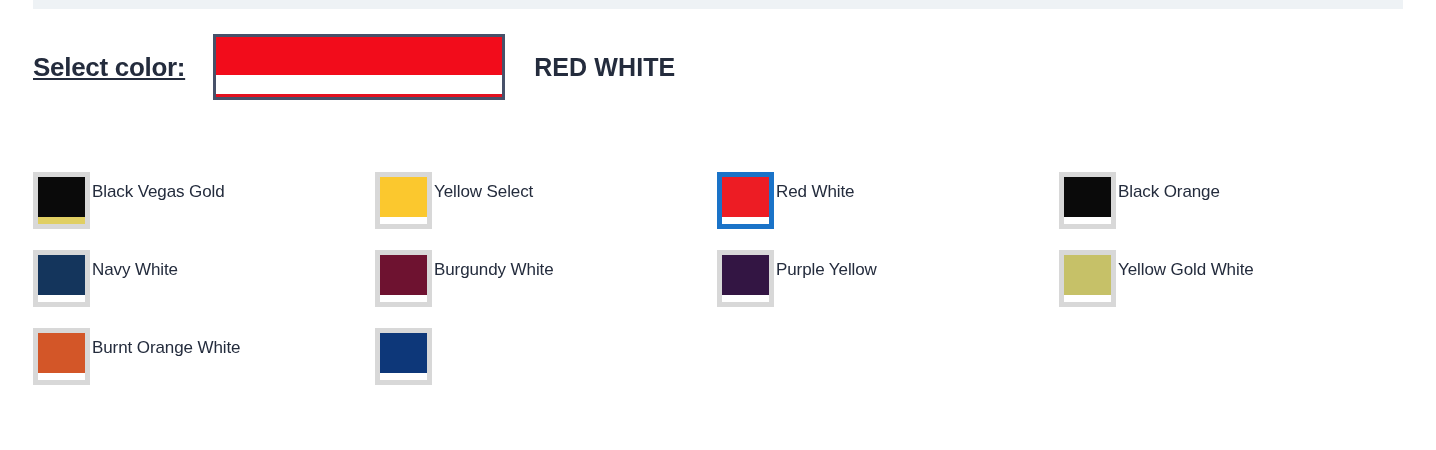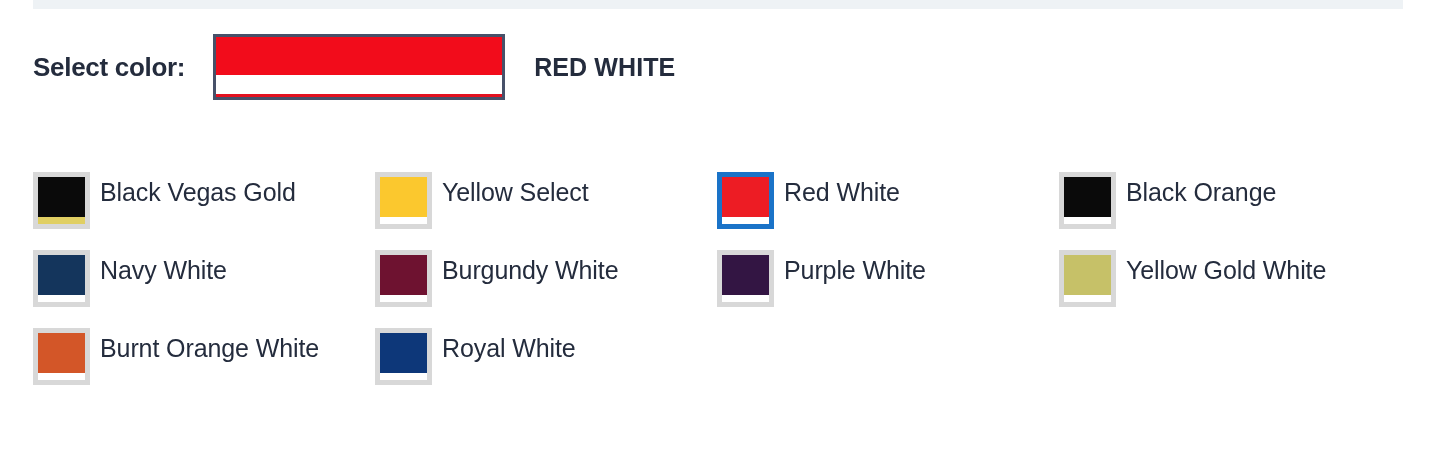--- a/index.html
+++ b/index.html
@@ -33,20 +33,21 @@
     top: 34px;
     display: flex;
     align-items: center;
   }
   .selected-label {
     font-size: 26px;
     font-weight: bold;
     color: #242c3d;
     letter-spacing: -0.3px;
     white-space: nowrap;
+    text-decoration: underline;
   }
   .selected-swatch {
     margin-left: 28px;
     width: 292px;
     height: 66px;
     border: 3px solid #475169;
     box-sizing: border-box;
     background: #ffffff;
     display: flex;
     flex-direction: column;
@@ -110,22 +111,22 @@
   .option-swatch .sw-primary {
     width: 100%;
     height: 100%;
   }
   .option-swatch .sw-secondary {
     width: 100%;
     flex: 0 0 auto;
     height: 7px;
   }
   .option-label {
-    margin-left: 10px;
-    font-size: 25px;
+    margin-left: 2px;
+    font-size: 17px;
     line-height: 40px;
     color: #242c3d;
     letter-spacing: -0.1px;
     max-width: 250px;
   }
 </style>
 </head>
 <body>
 
 <div class="top-strip" style="background: rgb(238, 242, 245);"></div>
@@ -183,36 +184,35 @@
         <div class="sw-primary" style="background: rgb(110, 18, 48);"></div>
         <div class="sw-secondary" style="background: rgb(255, 255, 255);"></div>
       </div>
       <span class="option-label">Burgundy White</span>
     </div>
     <div class="option">
       <div class="option-swatch" style="border-color: rgb(216, 216, 216);">
         <div class="sw-primary" style="background: rgb(51, 21, 67);"></div>
         <div class="sw-secondary" style="background: rgb(255, 255, 255);"></div>
       </div>
-      <span class="option-label">Purple White</span>
+      <span class="option-label">Purple Yellow</span>
     </div>
     <div class="option">
       <div class="option-swatch" style="border-color: rgb(216, 216, 216);">
         <div class="sw-primary" style="background: rgb(198, 193, 104);"></div>
         <div class="sw-secondary" style="background: rgb(255, 255, 255);"></div>
       </div>
       <span class="option-label">Yellow Gold White</span>
     </div>
     <div class="option">
       <div class="option-swatch" style="border-color: rgb(216, 216, 216);">
         <div class="sw-primary" style="background: rgb(211, 86, 40);"></div>
         <div class="sw-secondary" style="background: rgb(255, 255, 255);"></div>
       </div>
       <span class="option-label">Burnt Orange White</span>
     </div>
     <div class="option">
       <div class="option-swatch" style="border-color: rgb(216, 216, 216);">
         <div class="sw-primary" style="background: rgb(13, 55, 121);"></div>
         <div class="sw-secondary" style="background: rgb(255, 255, 255);"></div>
       </div>
-      <span class="option-label">Royal White</span>
     </div>
   </div>
 
 </body></html>

